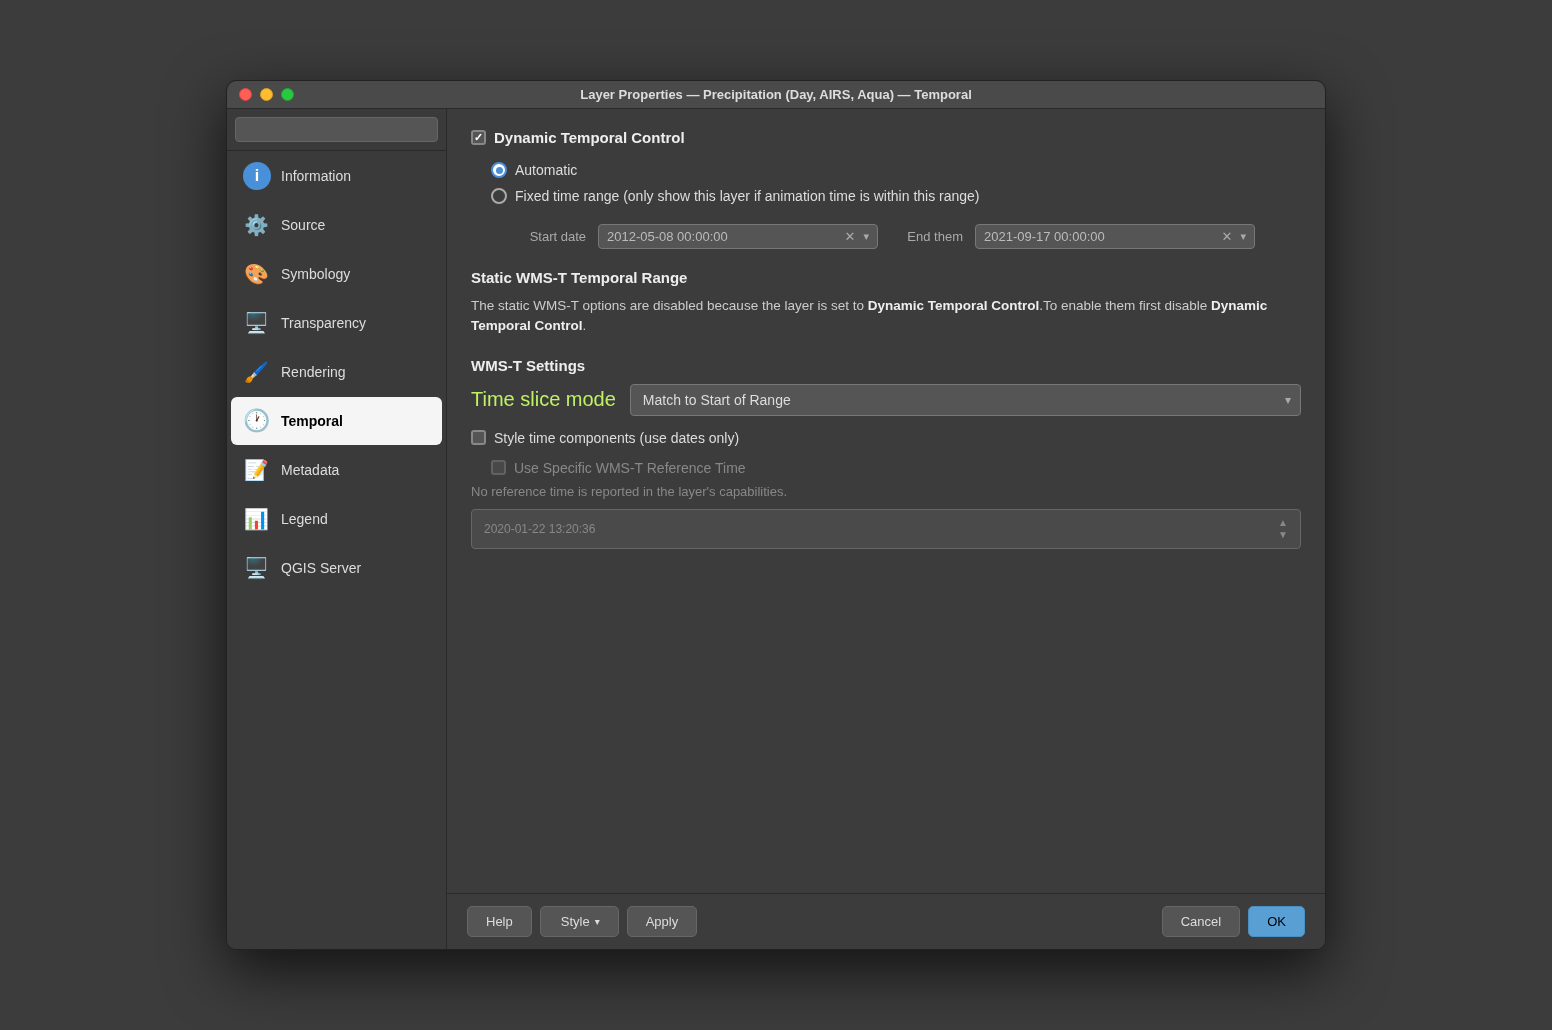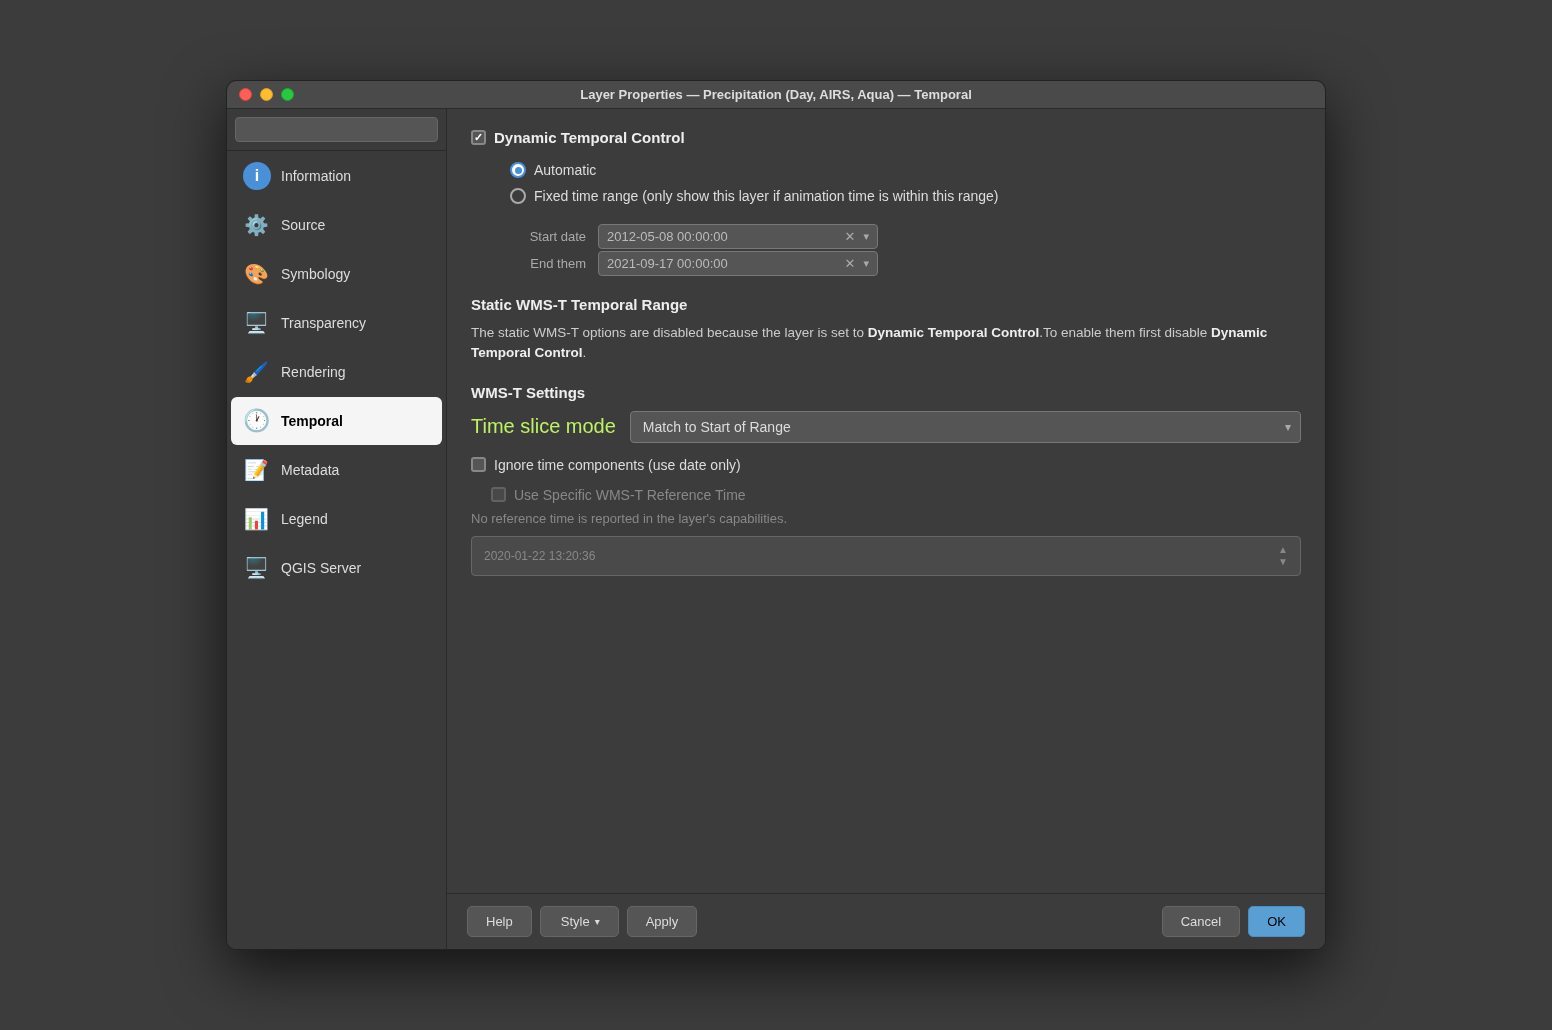--- a/index.html
+++ b/index.html
@@ -167,21 +167,20 @@
       display: flex;
       flex-direction: column;
       gap: 10px;
       margin-left: 20px;
       margin-bottom: 20px;
     }
     .radio-row {
       display: flex;
       align-items: center;
       gap: 8px;
-      margin-left: 19px;
     }
     .radio-btn {
       width: 16px;
       height: 16px;
       border-radius: 50%;
       border: 2px solid #aaa;
       background: transparent;
       display: flex;
       align-items: center;
       justify-content: center;
@@ -198,22 +197,21 @@
       height: 7px;
       border-radius: 50%;
       background: #4a90d9;
     }
     .radio-label { color: #ddd; font-size: 14px; }
     
     .date-fields {
       margin-left: 40px;
       margin-bottom: 20px;
       display: flex;
-      flex-direction: column;
-      gap: 2px;
+      gap: 10px;
     }
     .date-row {
       display: flex;
       align-items: center;
       gap: 12px;
     }
     .date-label {
       color: #aaa;
       font-size: 13px;
       width: 75px;
@@ -483,21 +481,21 @@
               <option>Match to End of Range</option>
               <option>Closest Match</option>
               <option>Exact Match</option>
             </select>
             <span class="select-arrow">▾</span>
           </div>
         </div>
 
         <div class="ignore-row">
           <div class="checkbox-small"></div>
-          <span>Ignore time components (use date only)</span>
+          <span>Style time components (use dates only)</span>
         </div>
 
         <div class="ref-time-row">
           <div class="checkbox-small" style="opacity:0.5;"></div>
           <span class="ref-time-label">Use Specific WMS-T Reference Time</span>
         </div>
 
         <p class="ref-desc">No reference time is reported in the layer's capabilities.</p>
 
         <div class="ref-input-wrap">

